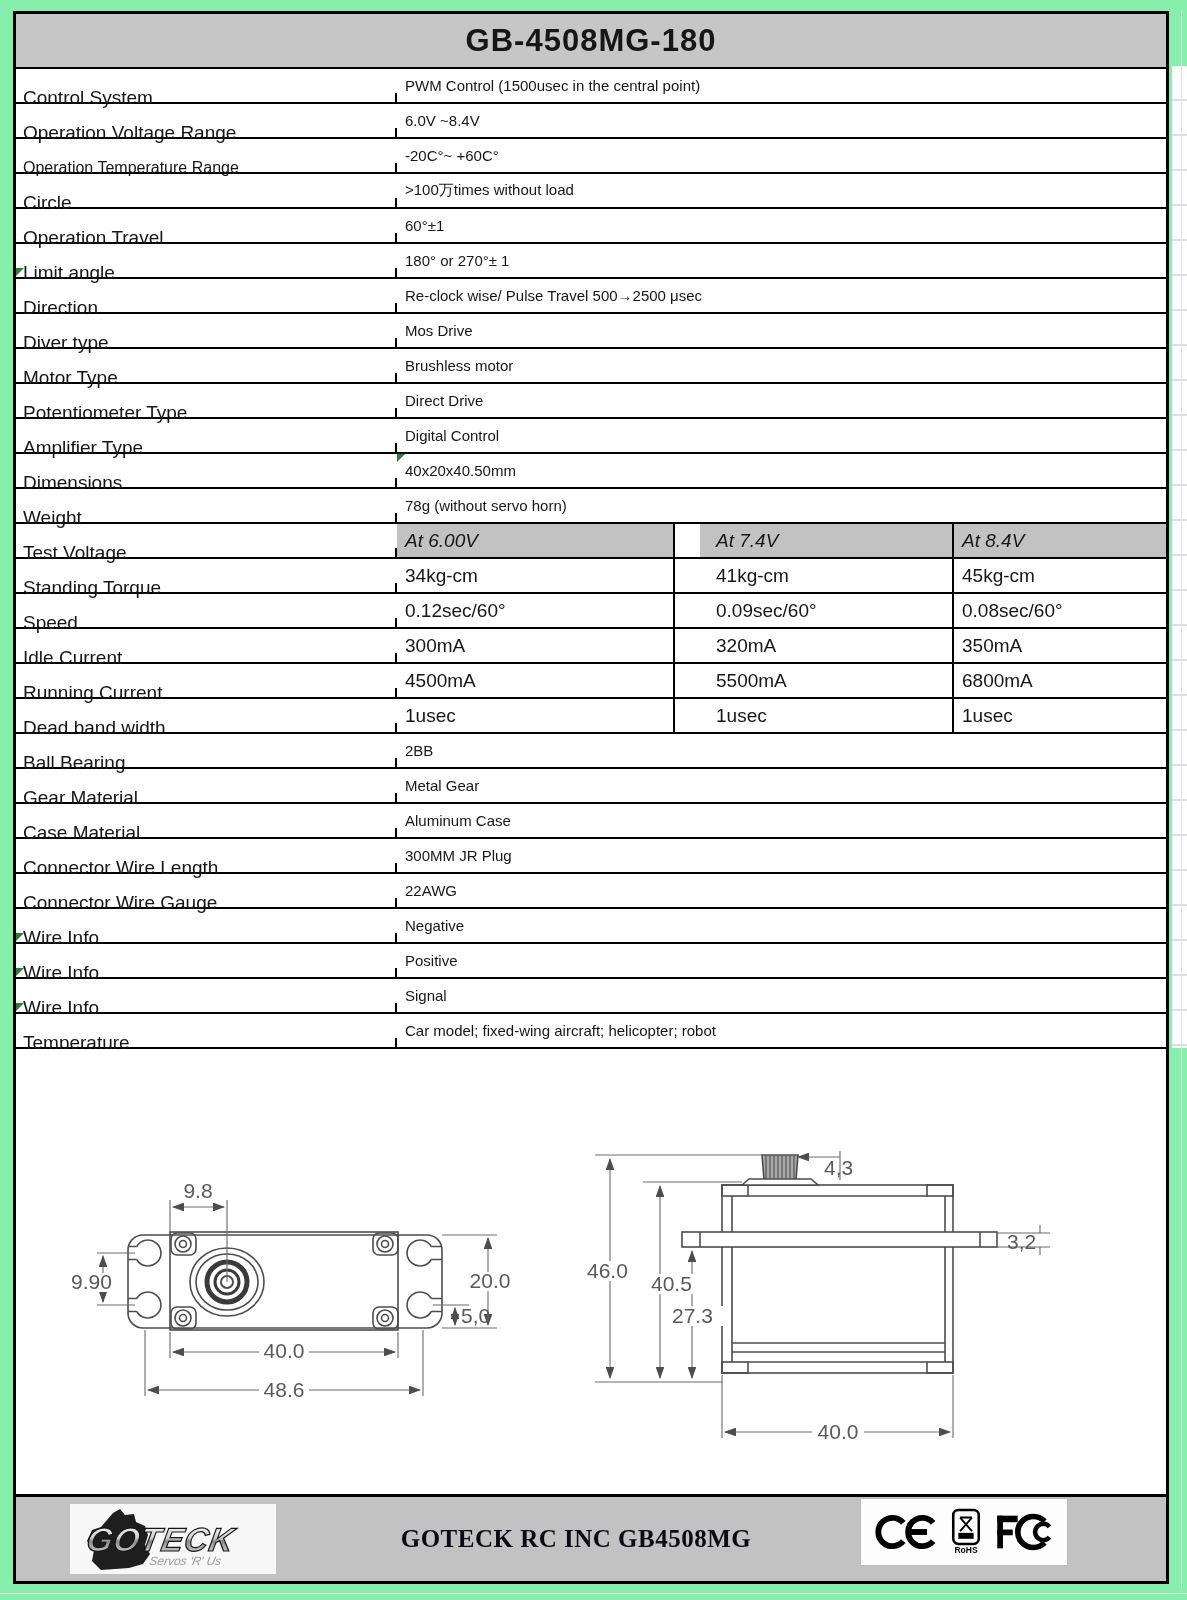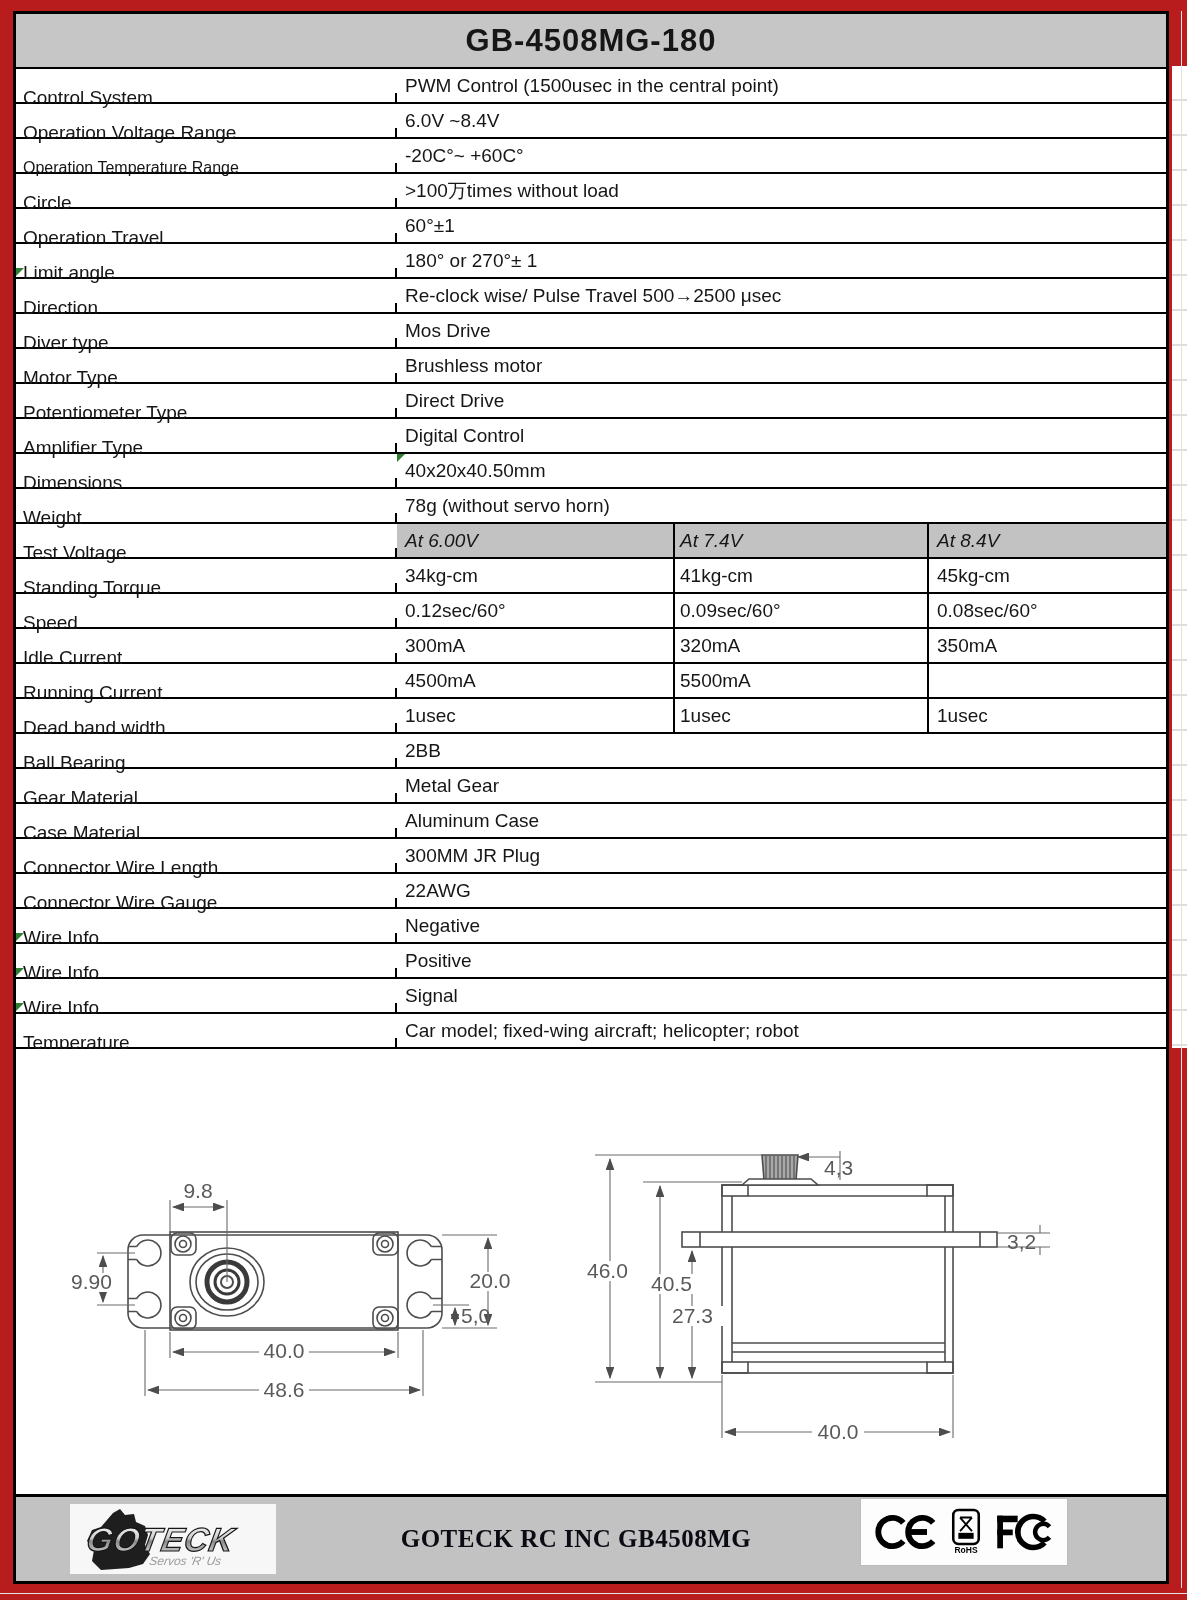--- a/index.html
+++ b/index.html
@@ -1,33 +1,33 @@
 <!DOCTYPE html>
 <html><head>
 <meta charset="utf-8">
 <style>
   * { margin:0; padding:0; box-sizing:border-box; }
   html,body { background:#ffffff; }
   body { font-family:"Liberation Sans","DejaVu Sans",sans-serif; color:#161616; }
-  .page { position:relative; width:1187px; height:1600px; background:#b91c1c; overflow:hidden; }
+  .page { position:relative; width:1187px; height:1600px; background:#86efac; overflow:hidden; }
 
   .tablewrap { position:absolute; left:13px; top:11px; width:1156px; border:3px solid #000; background:#fff; }
 
   .titlerow { height:55px; border-bottom:2px solid #000; background:#c6c6c6;
               display:flex; align-items:center; justify-content:center;
               font-size:31px; font-weight:bold; letter-spacing:1px; }
 
   .row { display:flex; height:35px; border-bottom:2px solid #000; background:#fff; }
   .row:last-of-type { border-bottom:none; }
   .cl { width:381px; border-right:2px solid #000; display:flex; align-items:center;
         padding-left:7px; font-size:19px; position:relative;margin-top:24px; }
   .cl.small { font-size:16px; }
-  .cv { flex:1; display:flex; align-items:center; padding-left:8px; font-size:19px; position:relative; }
+  .cv { flex:1; display:flex; align-items:center; padding-left:8px; font-size:15px; position:relative; }
   .cv1 { width:278px; border-right:2px solid #000; display:flex; align-items:center; padding-left:8px; font-size:19px; }
-  .cv2 { width:254px; border-right:2px solid #000; display:flex; align-items:center; padding-left:5px; font-size:19px; }
+  .cv2 { width:254px; border-right:2px solid #000; display:flex; align-items:center; padding-left:16px; font-size:19px;margin-left:25px; }
   .cv3 { flex:1; display:flex; align-items:center; padding-left:8px; font-size:19px; }
   .gray { background:#c2c2c2;font-style:italic; }
 
   .gt { position:absolute; top:0; left:0; width:0; height:0;
         border-top:8px solid #2e7d32; border-right:8px solid transparent; }
 
   .drawings { position:relative; height:448px; border-bottom:3px solid #000; background:#fff; }
   .dwg { position:absolute; }
   .dwg text { font-family:"Liberation Sans","DejaVu Sans",sans-serif; fill:#5a5a5a; font-size:21px; }
 
@@ -134,20 +134,21 @@
     <div class="row">
       <div class="cl">Idle Current</div>
       <div class="cv1">300mA</div>
       <div class="cv2">320mA</div>
       <div class="cv3">350mA</div>
     </div>
     <div class="row">
       <div class="cl">Running Current</div>
       <div class="cv1">4500mA</div>
       <div class="cv2">5500mA</div>
+      <div class="cv3">6800mA</div>
     </div>
     <div class="row">
       <div class="cl">Dead band width</div>
       <div class="cv1">1usec</div>
       <div class="cv2">1usec</div>
       <div class="cv3">1usec</div>
     </div>
 
     <div class="row">
       <div class="cl">Ball Bearing</div>

